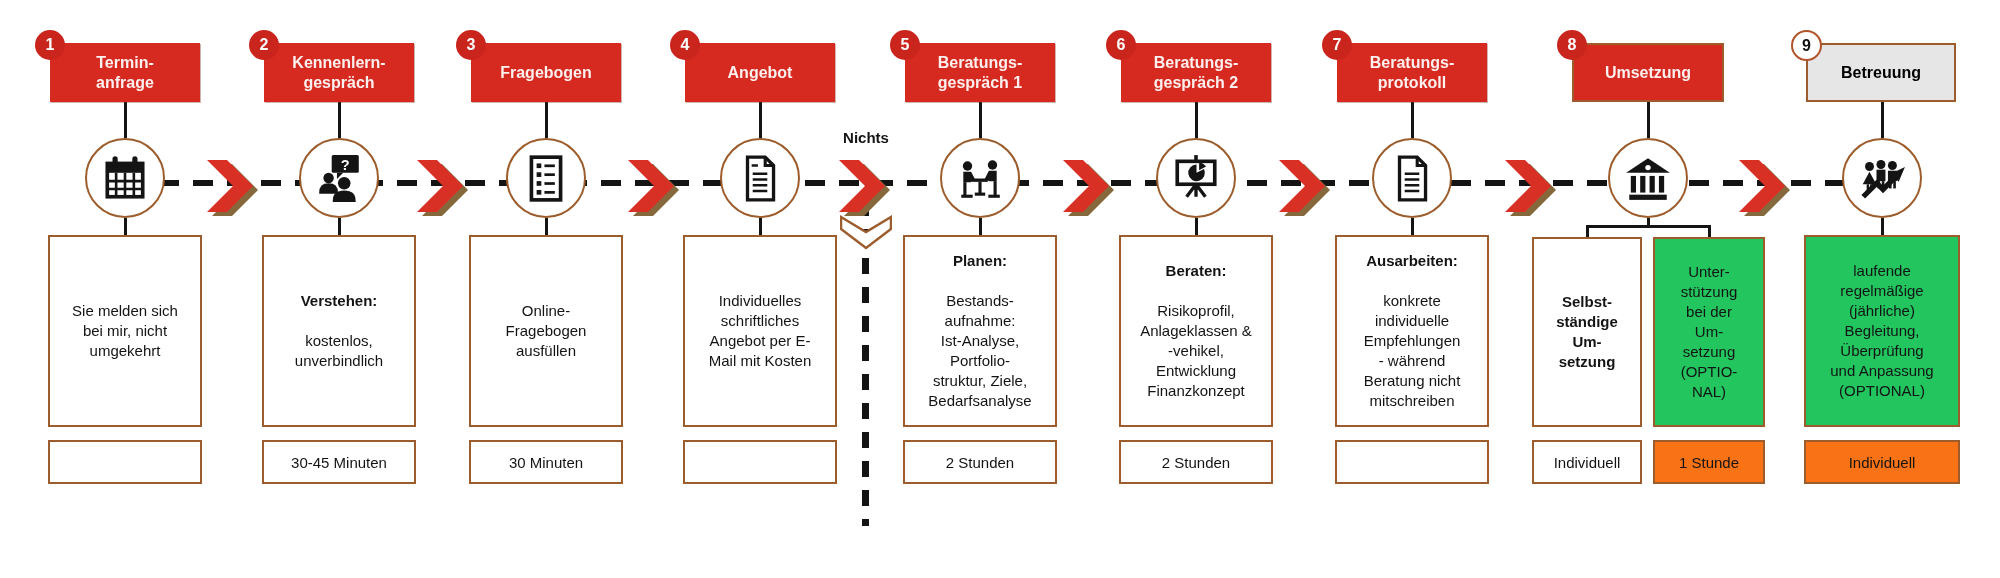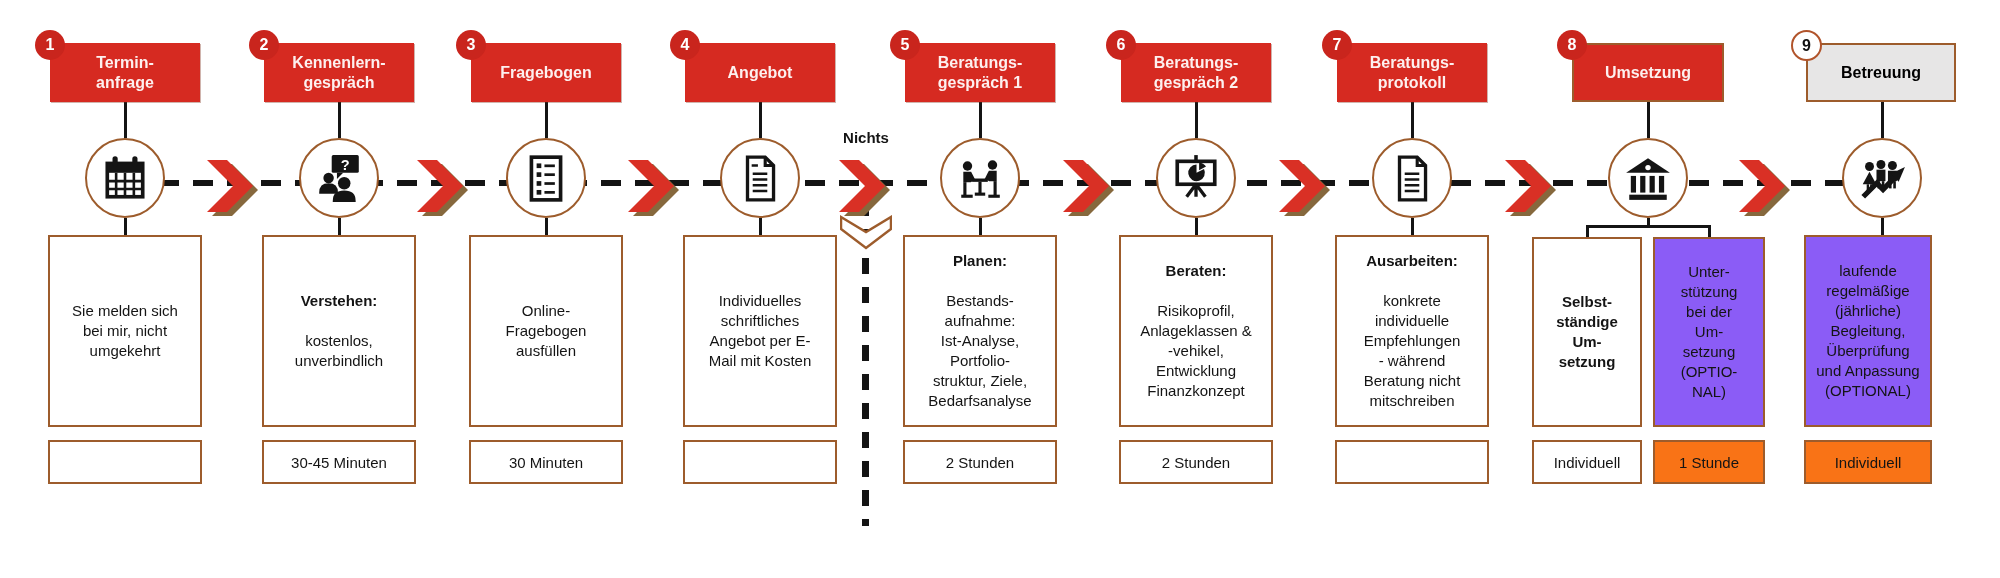--- a/index.html
+++ b/index.html
@@ -30,21 +30,21 @@
 
   .circle { position:absolute; left:37px; top:108px; width:80px; height:80px; border-radius:50%;
             border:2.5px solid #9d5c2c; background:#fff; box-sizing:border-box; z-index:2;
             display:flex; align-items:center; justify-content:center; }
 
   .desc { position:absolute; left:0; top:205px; width:154px; height:192px; box-sizing:border-box;
           border:2.5px solid #9d5c2c; background:#fff; z-index:2; padding:4px;
           display:flex; flex-direction:column; align-items:center; justify-content:center;
           text-align:center; font-size:15px; line-height:1.33; white-space:pre-line; }
   .desc .head { font-weight:bold; margin-bottom:20px; }
-  .desc.gray { background:#8b5cf6; }
+  .desc.gray { background:#22c55e; }
 
   .dur { position:absolute; left:0; top:410px; width:154px; height:44px; box-sizing:border-box;
          border:2.5px solid #9d5c2c; background:#fff; z-index:2; font-size:15px;
          display:flex; align-items:center; justify-content:center; text-align:center; }
   .dur.gray { background:#f97316; }
 
   
   .step8 { width:234px; }
   .step8 .header { left:41px; width:152px; border:2px solid #9d5c2c; box-shadow:none; }
   .step8 .badge { left:26px; }
@@ -57,21 +57,21 @@
   .step8 .desc { top:207px; height:190px; }
   .step8 .b-left  { left:1px;  width:110px;font-weight:bold; }
   .step8 .b-right { left:122px; width:112px; }
   .step8 .d-left  { left:1px;  width:110px; }
   .step8 .d-right { left:122px; width:112px; }
 
   
   .step9 { width:156px; }
   .step9 .circle { left:38px; }
   .step9 .stem { left:76.5px; }
-  .step9 .desc, .step9 .dur { width:128px; }
+  .step9 .desc, .step9 .dur { width:156px; }
 
   
   .arrow { position:absolute; top:160px; width:52px; height:57px; z-index:3; }
 
   
   .annahme { position:absolute; left:800px; top:129px; width:132px; text-align:center;
              font-weight:bold; font-size:15px; z-index:3; }
   .vdash { position:absolute; left:862px; top:200px; width:7px; height:326px; z-index:1;
            background:repeating-linear-gradient(180deg,#141414 0 16px,transparent 16px 29px); }
   .vchev { position:absolute; left:840px; top:215px; z-index:2; }

